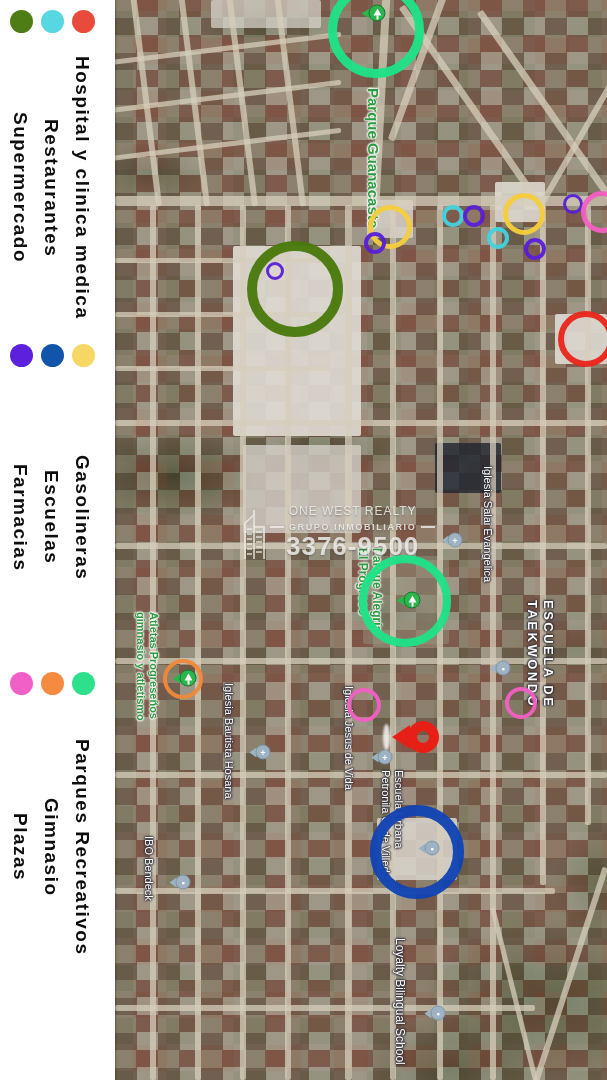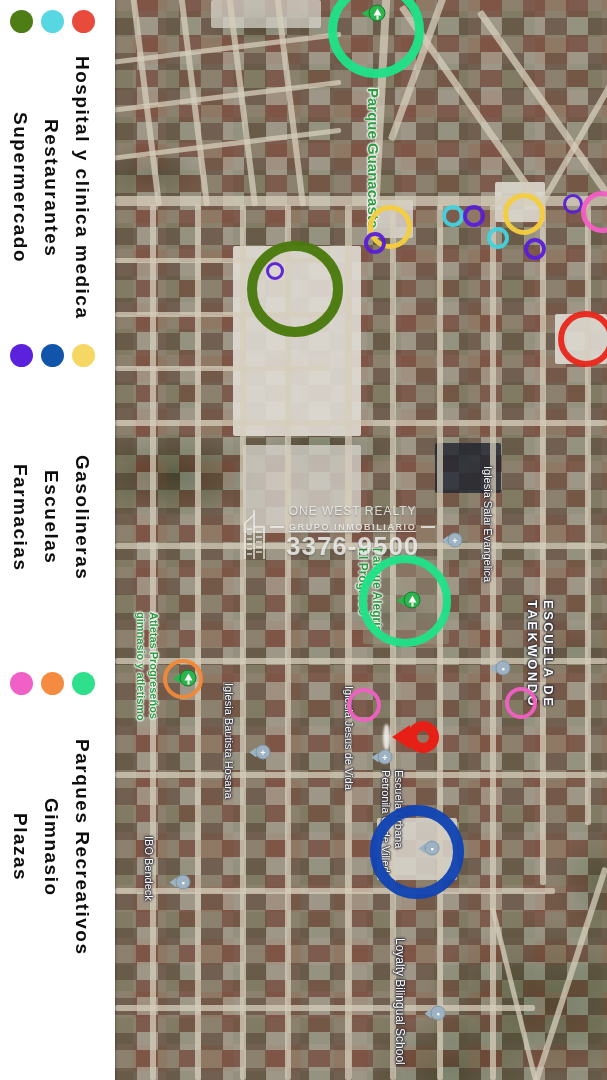--- a/index.html
+++ b/index.html
@@ -51,21 +51,21 @@
   .map-label.green{color:#2c9c40;font-weight:700;
     text-shadow:1px 0 2px #fff,-1px 0 2px #fff,0 1px 2px #fff,0 -1px 2px #fff;}
   .map-label.caps{letter-spacing:2.5px;font-weight:600;}
 
   
   .watermark{position:absolute;left:126px;top:503px;z-index:7;display:flex;align-items:flex-start;
              opacity:.93;color:rgba(240,240,237,.9);text-shadow:0 1px 2px rgba(70,70,70,.55);}
   .wm-icon{margin-top:4px;}
   .wm-text{margin-left:3px;text-align:center;}
   .wm-line1{font-size:12px;font-weight:400;letter-spacing:1px;line-height:17px;}
-  .wm-line2-wrap{display:flex;align-items:center;gap:5px;margin-top:2px;text-decoration:underline;}
+  .wm-line2-wrap{display:flex;align-items:center;gap:5px;margin-top:2px;}
   .wm-line2-wrap i{display:block;width:14px;height:2px;background:rgba(240,240,237,.85);}
   .wm-line2{font-size:9px;font-weight:600;letter-spacing:1.6px;}
   .wm-line3{font-size:26px;font-weight:700;letter-spacing:1px;line-height:26px;margin-top:1px;}
 
   
   #circles{position:absolute;inset:0;z-index:8;}
   .map-circle{position:absolute;border-style:solid;border-radius:50%;box-sizing:border-box;opacity:.96;}
 
   
   #markers{position:absolute;inset:0;z-index:9;}

